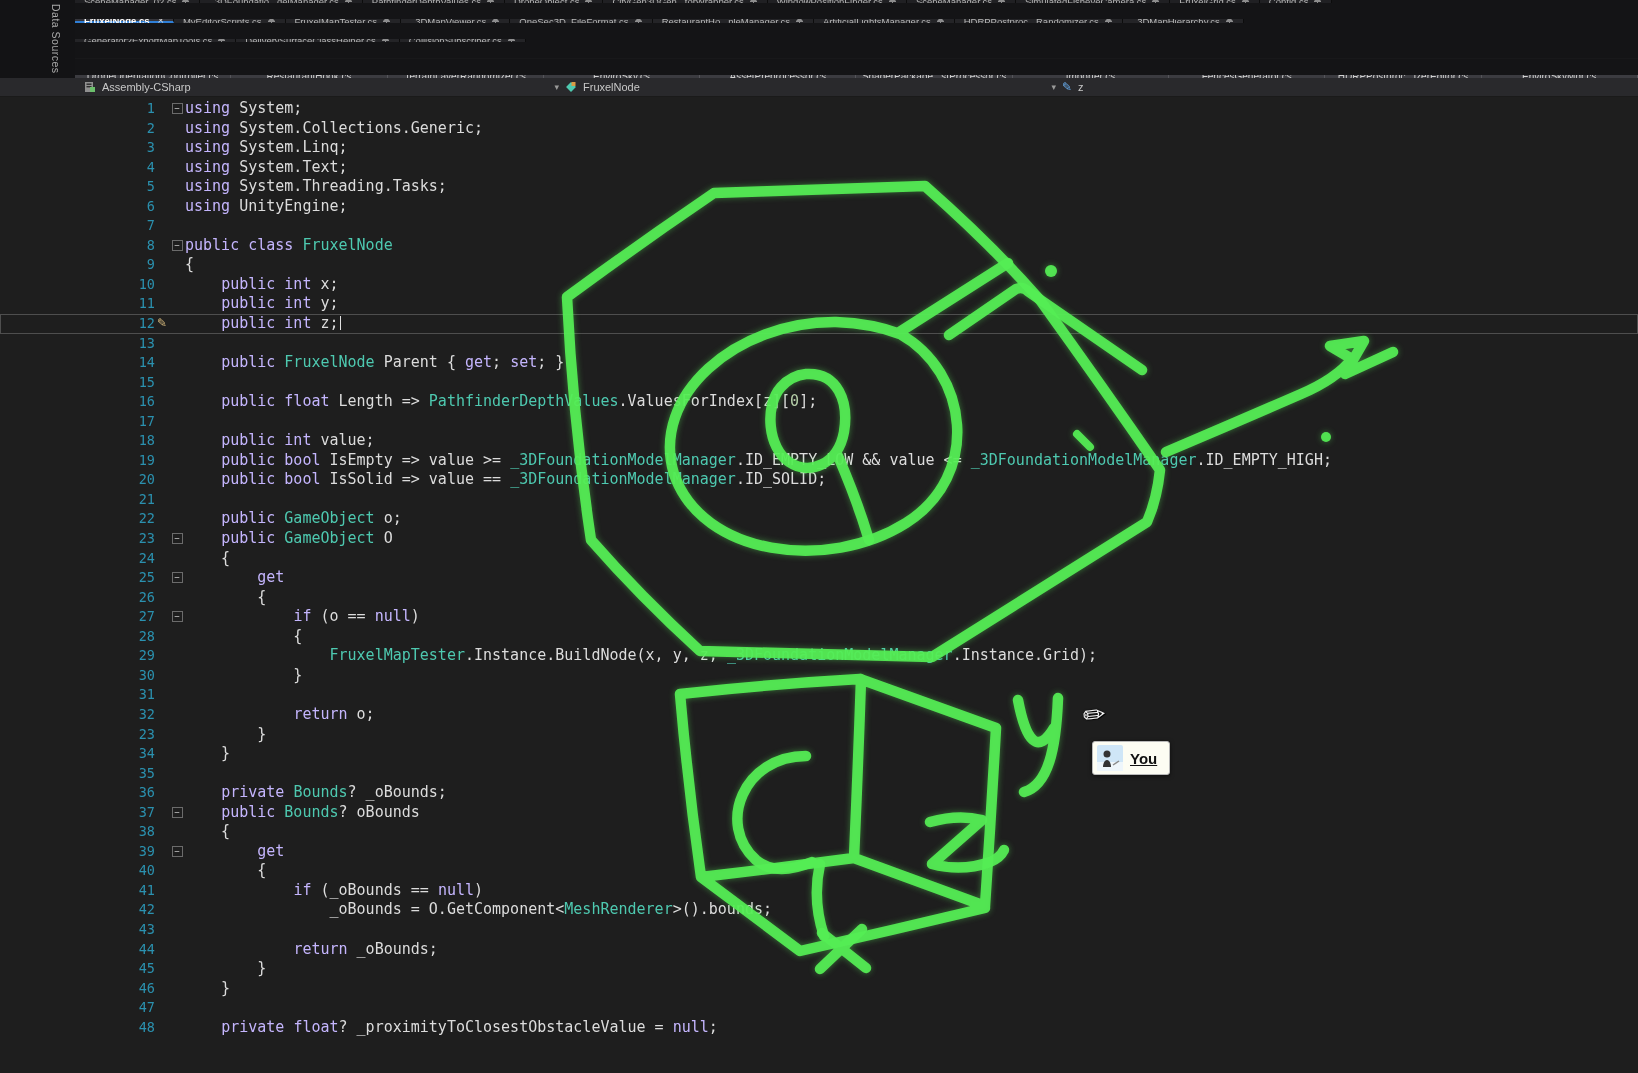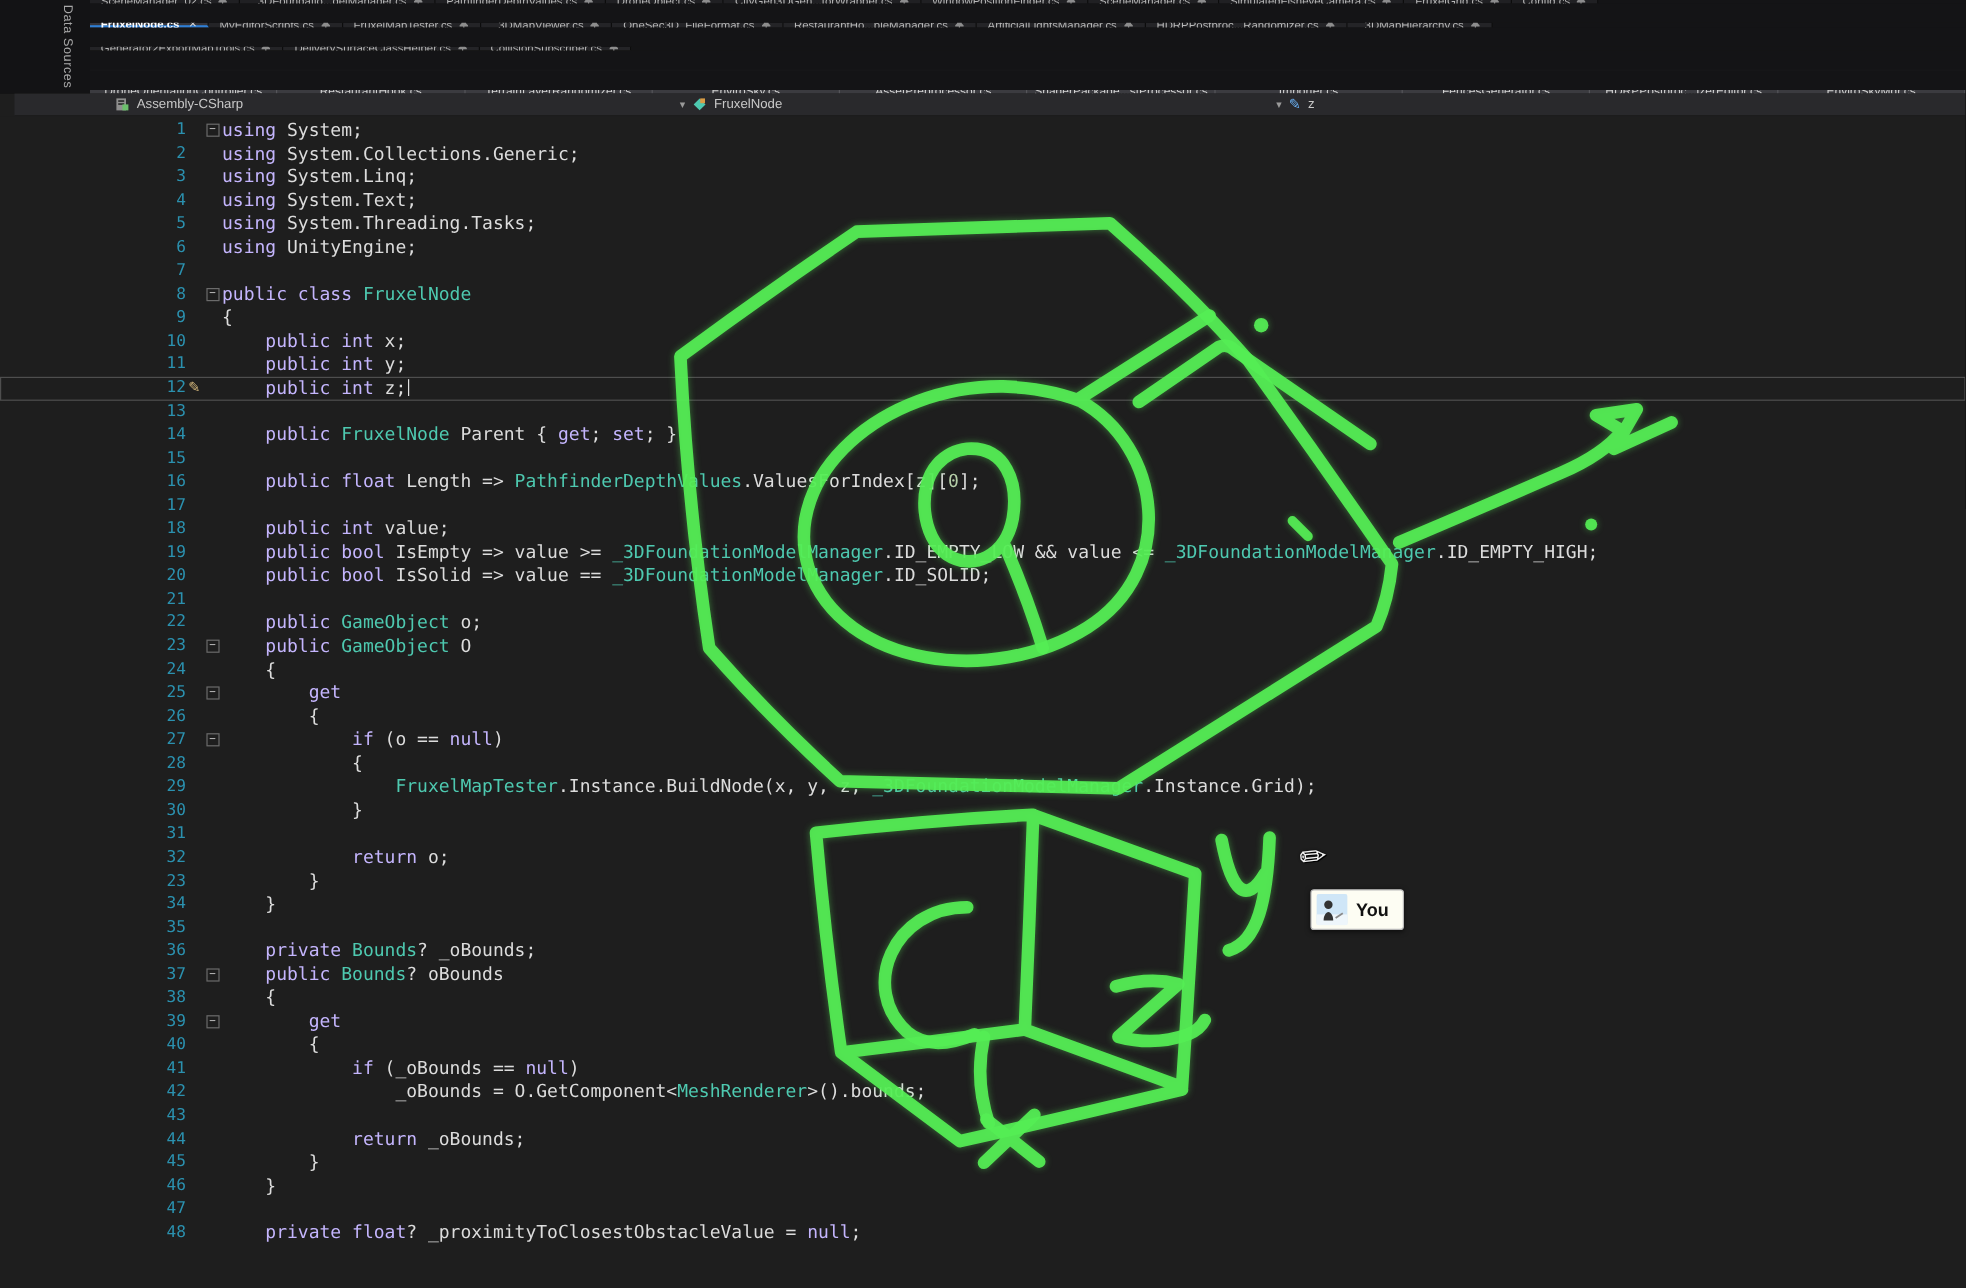--- a/index.html
+++ b/index.html
@@ -19,21 +19,21 @@
   .tab{display:flex;align-items:center;gap:5px;padding:0 9px;border-right:1px solid #0c0c0c;
        background:#242427;color:#b8b8b8;font-size:9.5px;white-space:nowrap;cursor:default;}
   .row1 .tab{background:#202023;}
   .tab.active{background:#35353b;color:#ffffff;font-weight:bold;border-bottom:2px solid #2f7fd6;}
   .row4 .tab{background:transparent;border-right:1px solid #55555a;flex:1;justify-content:center;
              font-size:10px;color:#d2d2d2;min-width:0;overflow:hidden;}
   .pin-icon{display:inline-flex;opacity:.85;}
   .close-icon{font-size:11px;color:#dddddd;margin-left:3px;font-weight:normal;}
 
   
-  .breadcrumb{position:absolute;top:78px;left:12px;right:0;height:19px;background:#29292c;
+  .breadcrumb{position:absolute;top:78px;left:0;right:0;height:19px;background:#29292c;
               display:flex;align-items:center;padding-left:84px;font-size:11px;color:#c8c8c8;
               border-bottom:1px solid #1a1a1a;box-sizing:border-box;}
   .crumb{display:flex;align-items:center;gap:6px;height:100%;box-sizing:border-box;}
   .crumb-project{width:481px;}
   .crumb-type{width:497px;}
   .crumb-member{flex:1;}
   .chevron{margin-left:auto;color:#9a9a9a;font-size:9px;padding-right:6px;}
   .crumb-ic{display:inline-flex;align-items:center;}
   .member-pencil{color:#6ab0f3;font-family:"DejaVu Sans",sans-serif;font-size:12px;}
 
@@ -61,21 +61,21 @@
                   filter:drop-shadow(0 0 3px rgba(90,240,90,.45));}
   #annotation-svg path{stroke:var(--ann-color,#55ee55);stroke-width:10.5;fill:none;
                   stroke-linecap:round;stroke-linejoin:round;opacity:.93;}
   #annotation-svg circle{fill:var(--ann-color,#55ee55);opacity:.93;}
   .ann-cursor{position:absolute;left:1083px;top:699px;z-index:50;font-size:27px;color:#f2f2f2;
               font-family:"DejaVu Sans",sans-serif;
               text-shadow:0 0 2px #000,1px 1px 0 #000;transform:rotate(-6deg);}
   .you-label{position:absolute;left:1092px;top:741px;z-index:50;display:flex;align-items:center;gap:7px;
              background:#fdfdf3;border:1px solid #b9b9b9;border-radius:3px;padding:3px 12px 3px 4px;
              box-shadow:0 1px 4px rgba(0,0,0,.55);}
-  .you-label .txt{font-size:15px;font-weight:bold;color:#111;}
+  .you-label .txt{font-size:15px;font-weight:bold;color:#111;text-decoration:underline;}
   .you-icon{display:inline-flex;width:26px;height:26px;}
 </style>
 </head>
 <body>
 
 <div class="screen">
 
   <div class="header-top">
     <div class="left-rail">
       <div class="side-tab">Data Sources</div>

